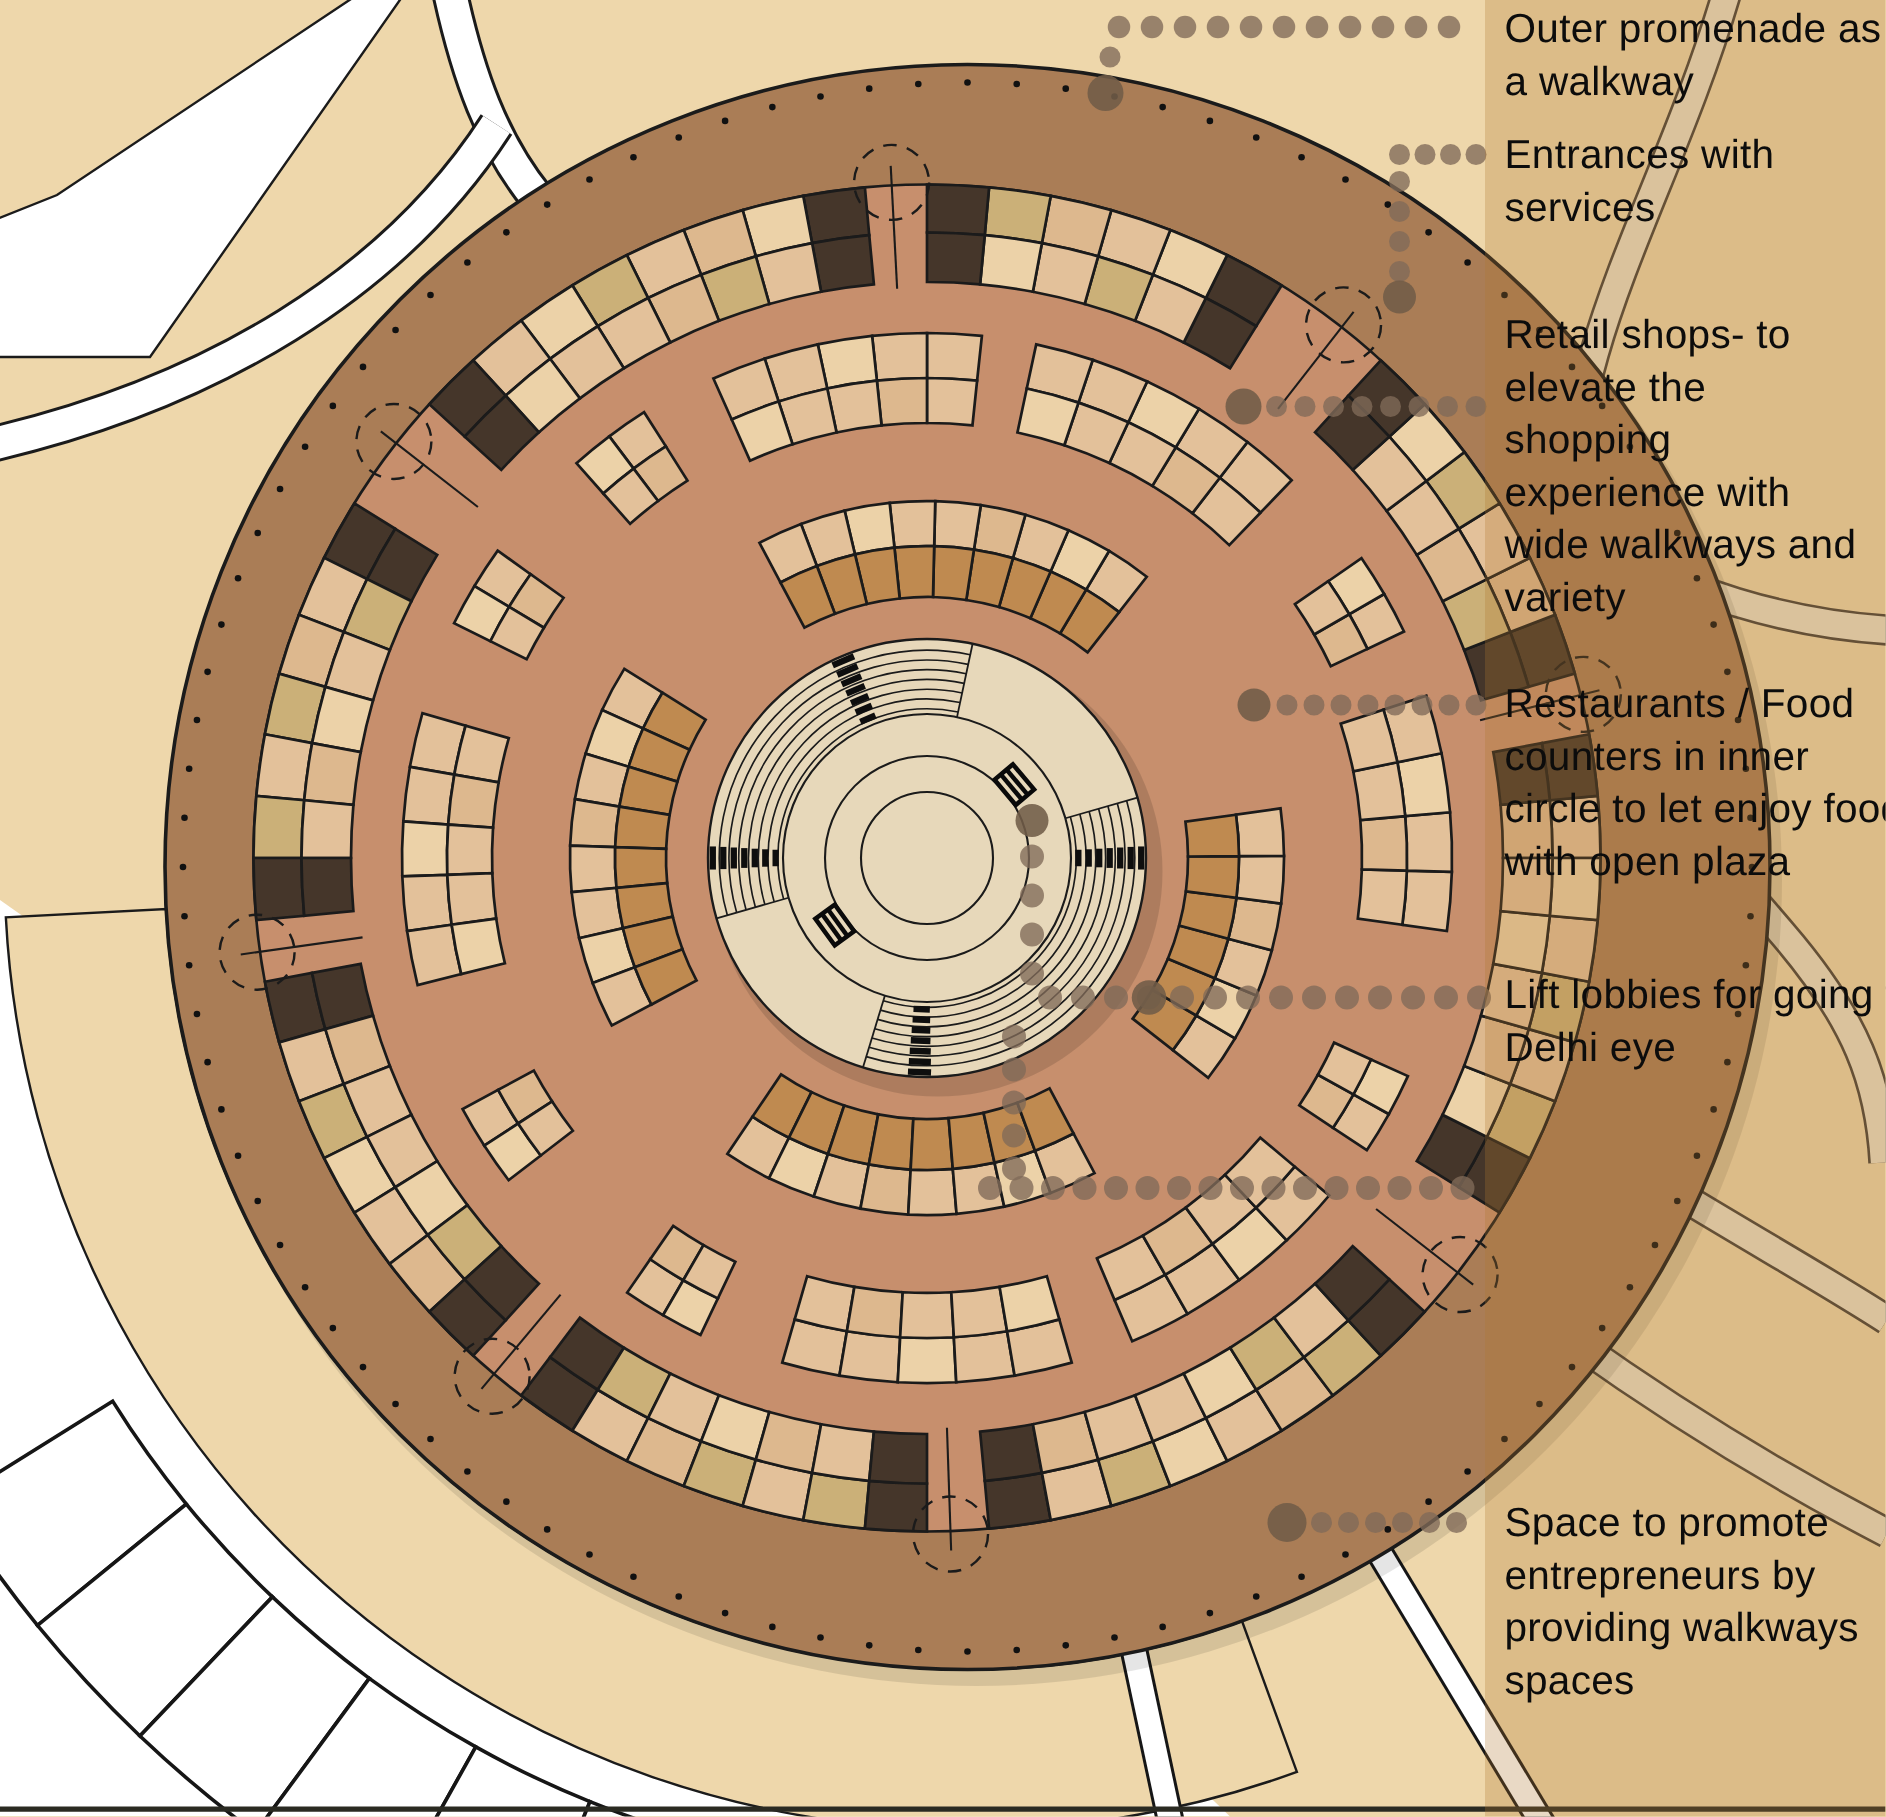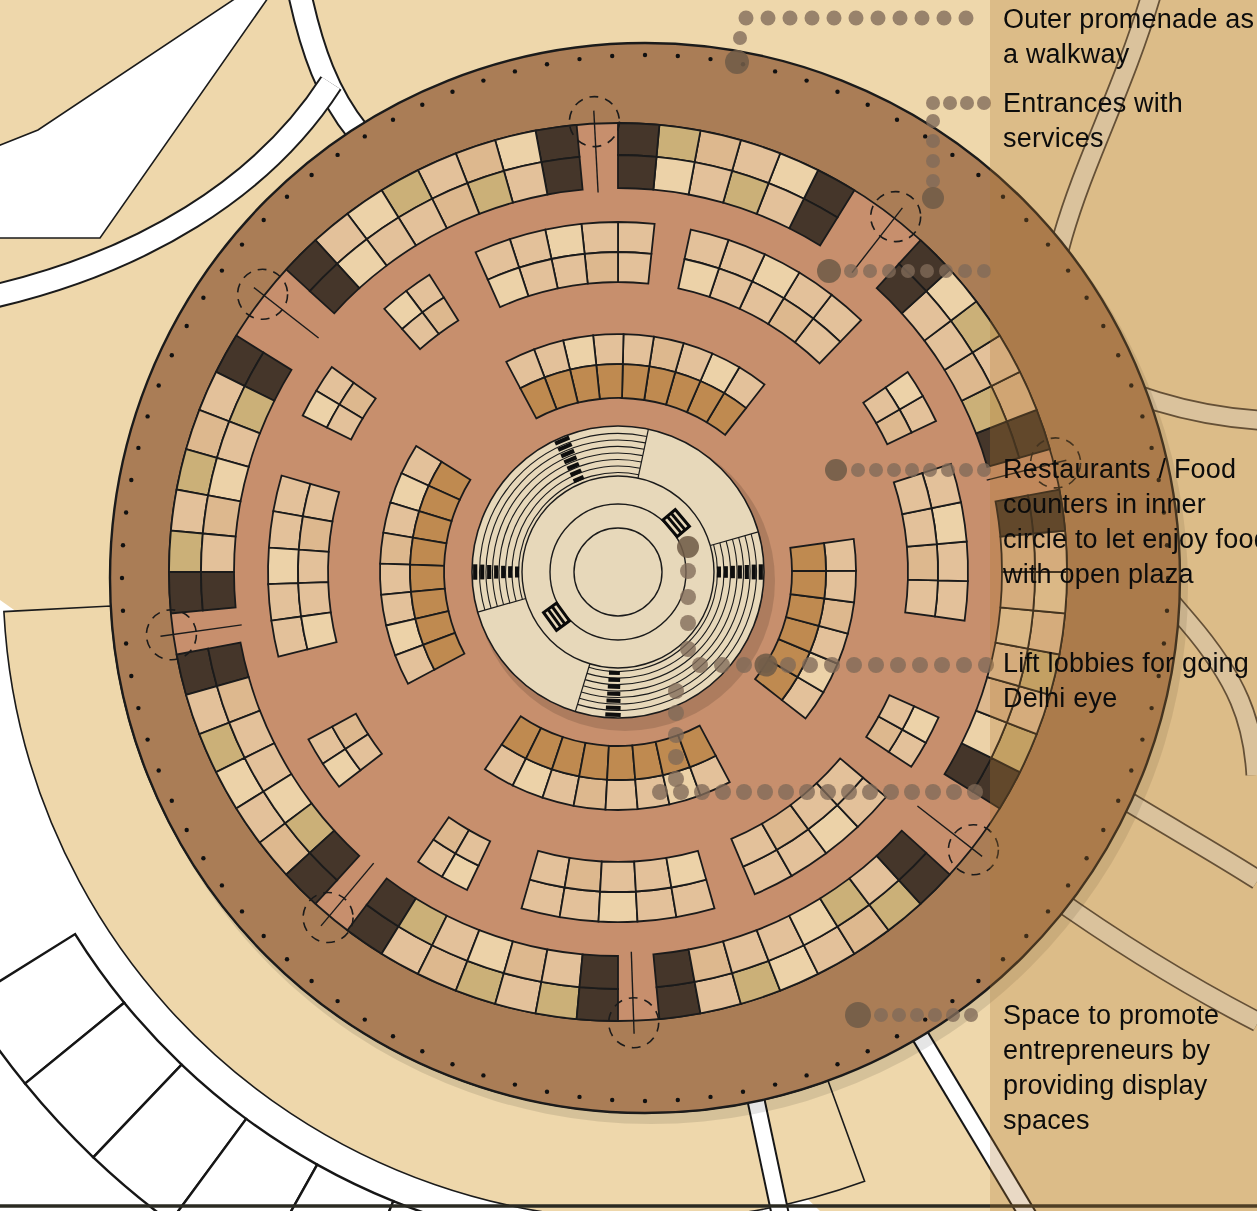--- a/index.html
+++ b/index.html
@@ -612,17 +612,18 @@
         <line x1="0" y1="1206" x2="1257" y2="1206" stroke="#2a2a22" stroke-width="3.5"></line>
       </g>
       <g>
         <rect x="990" y="0" width="267" height="1211" fill="rgba(176,120,48,0.28)"></rect>
       </g>
     </svg>
 
   <div class="annotations">
     <div class="note n1">Outer promenade as a walkway</div>
     <div class="note n2">Entrances with services</div>
+    <div class="note n3">Retail shops- to elevate the shopping experience with wide walkways and variety</div>
     <div class="note n4">Restaurants / Food counters in inner circle to let enjoy food with open plaza</div>
     <div class="note n5">Lift lobbies for going to Delhi eye</div>
-    <div class="note n7">Space to promote entrepreneurs by providing display spaces</div>
+    <div class="note n7">Space to promote entrepreneurs by providing walkways spaces</div>
   </div>
 </div>
 
 </body></html>

